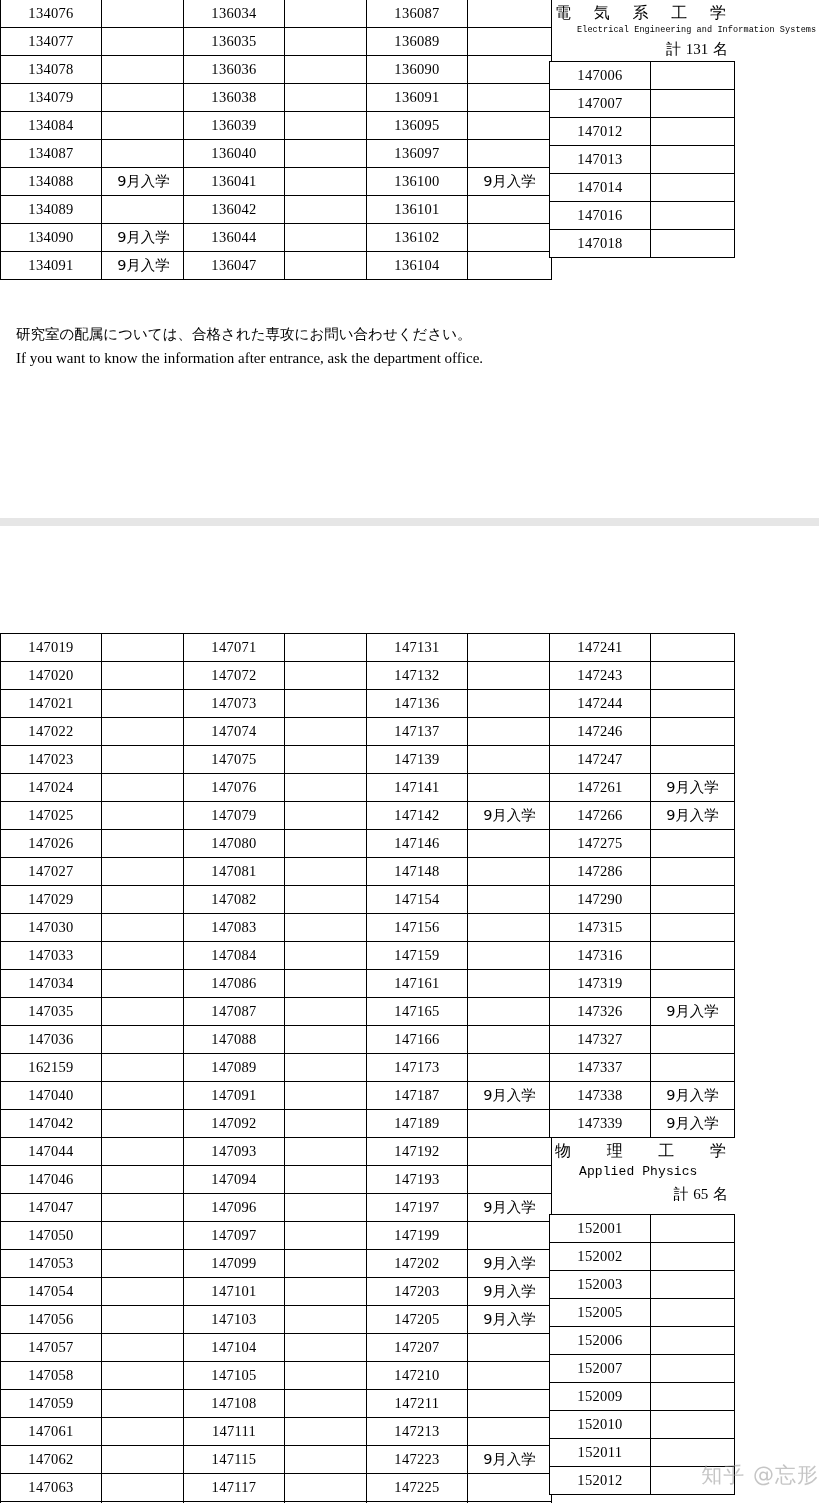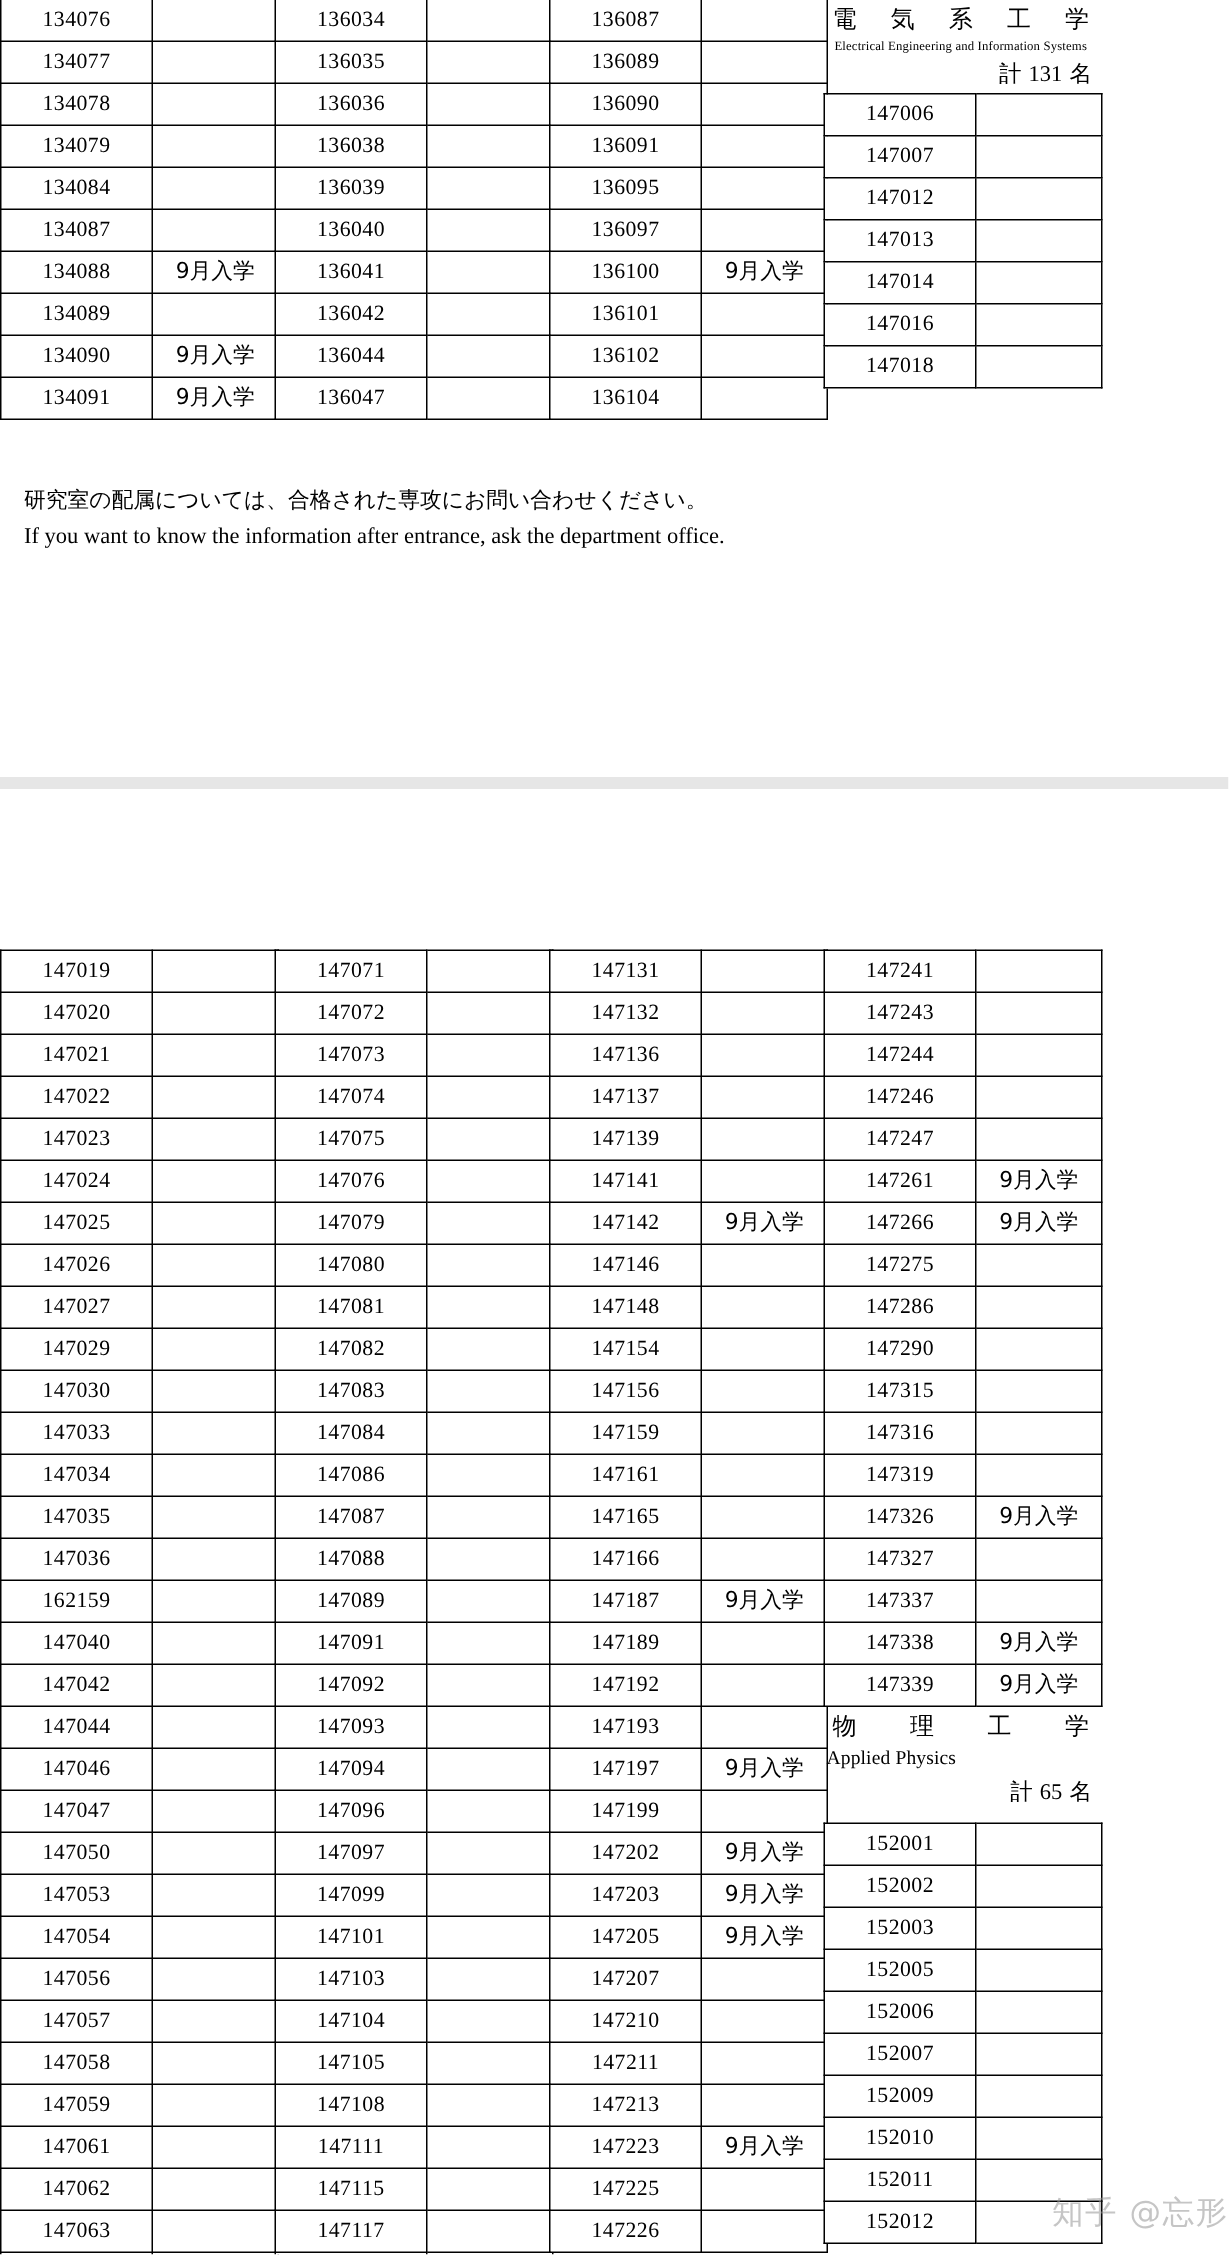--- a/index.html
+++ b/index.html
@@ -94,22 +94,23 @@
     line-height: 22px;
     padding: 2px 6px 0 6px;
     box-sizing: border-box;
     width: 183px;
   }
   .dept-en {
     font-size: 8.5px;
     text-align: center;
     line-height: 13px;
     letter-spacing: 0.1px;
-    font-family: Liberation Serif, serif;
+    font-family: Liberation Mono, monospace;
     white-space: nowrap;
+    margin-left: 28px;
   }
   .dept-en.left {
     text-align: left;
     font-size: 13px;
     padding-left: 2px;
     line-height: 20px;
   }
   .dept-count {
     font-size: 15px;
     text-align: right;
@@ -703,20 +704,24 @@
                 </tr>
                 <tr>
                   <td class="num">147165</td>
                   <td class="note"></td>
                 </tr>
                 <tr>
                   <td class="num">147166</td>
                   <td class="note"></td>
                 </tr>
                 <tr>
+                  <td class="num">147173</td>
+                  <td class="note"></td>
+                </tr>
+                <tr>
                   <td class="num">147187</td>
                   <td class="note">9月入学</td>
                 </tr>
                 <tr>
                   <td class="num">147189</td>
                   <td class="note"></td>
                 </tr>
                 <tr>
                   <td class="num">147192</td>
                   <td class="note"></td>

